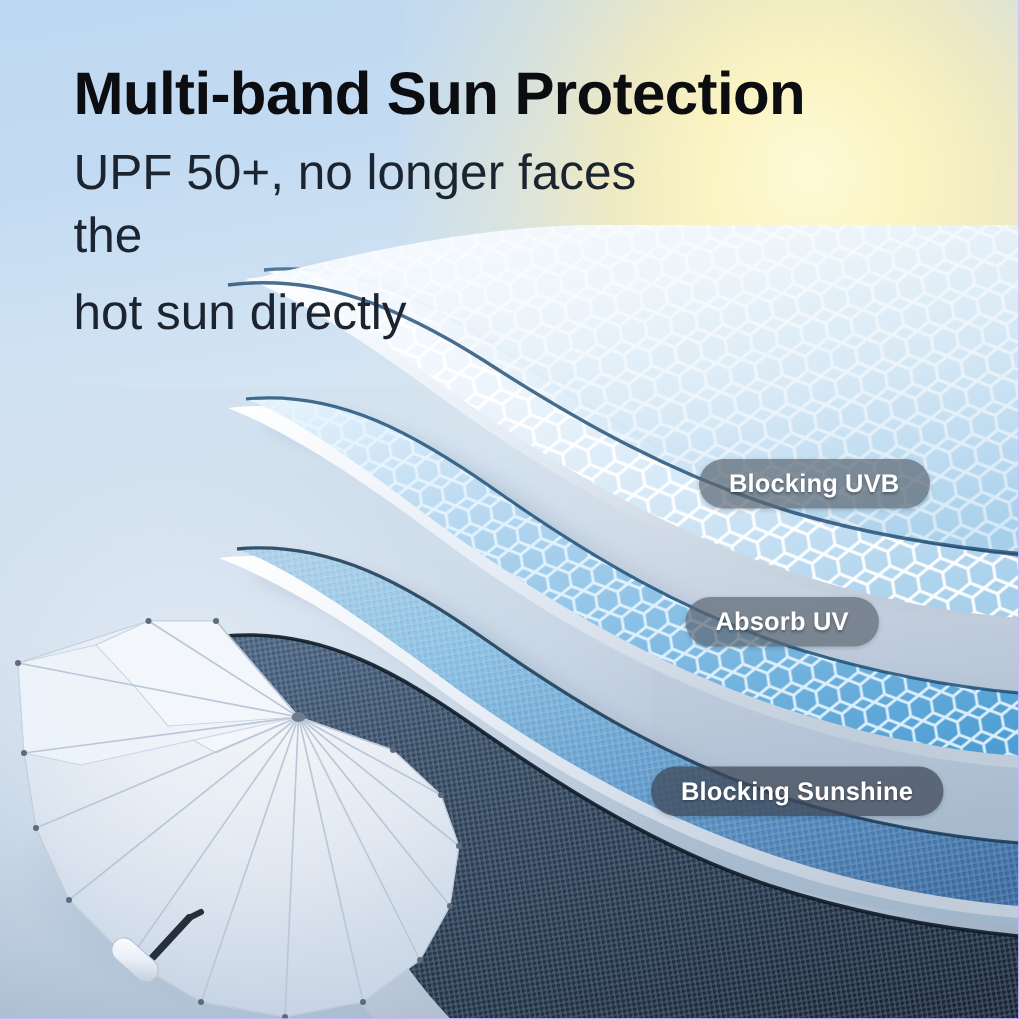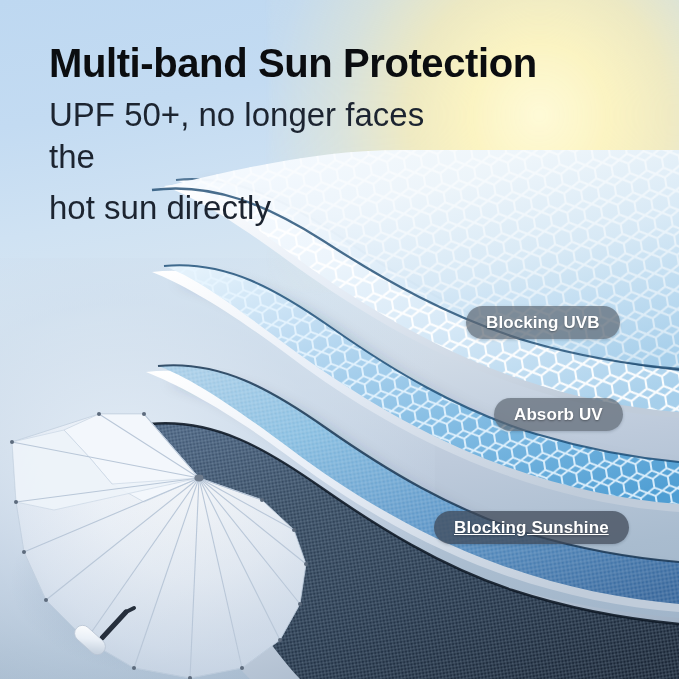--- a/index.html
+++ b/index.html
@@ -105,22 +105,22 @@
     color: #ffffff;
     font-size: 17px;
     font-weight: 700;
     letter-spacing: 0.1px;
     white-space: nowrap;
     text-shadow: 0 1px 2px rgba(0,0,0,0.35);
     box-shadow: 0 1px 3px rgba(25,40,60,0.22);
   }
   .pill-uva      { left: 466px; top: 180px; }
   .pill-uvb      { left: 466px; top: 272px; margin-top: 34px; }
-  .pill-absorb   { left: 494px; top: 398px; }
-  .pill-sunshine { left: 434px; top: 511px; background: rgba(62,72,86,0.74); text-decoration: underline; }
+  .pill-absorb   { left: 457px; top: 398px; }
+  .pill-sunshine { left: 434px; top: 511px; background: rgba(62,72,86,0.74); }
 
   
   .umbrella {
     position: absolute;
     left: -6px;
     top: 392px;
     width: 330px;
     height: 287px;
     z-index: 30;
   }

